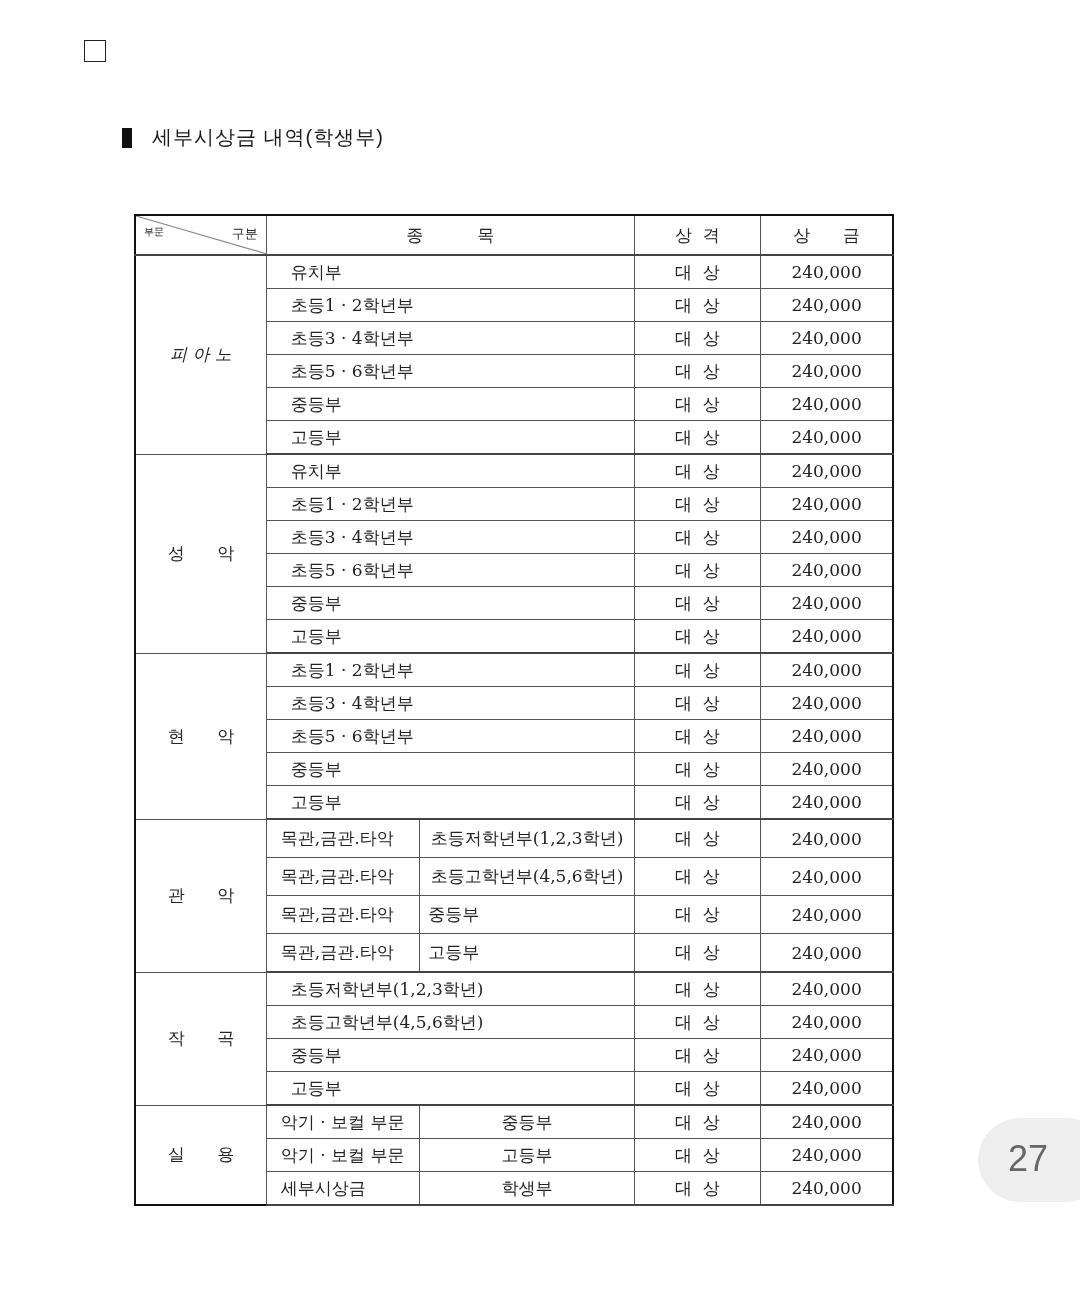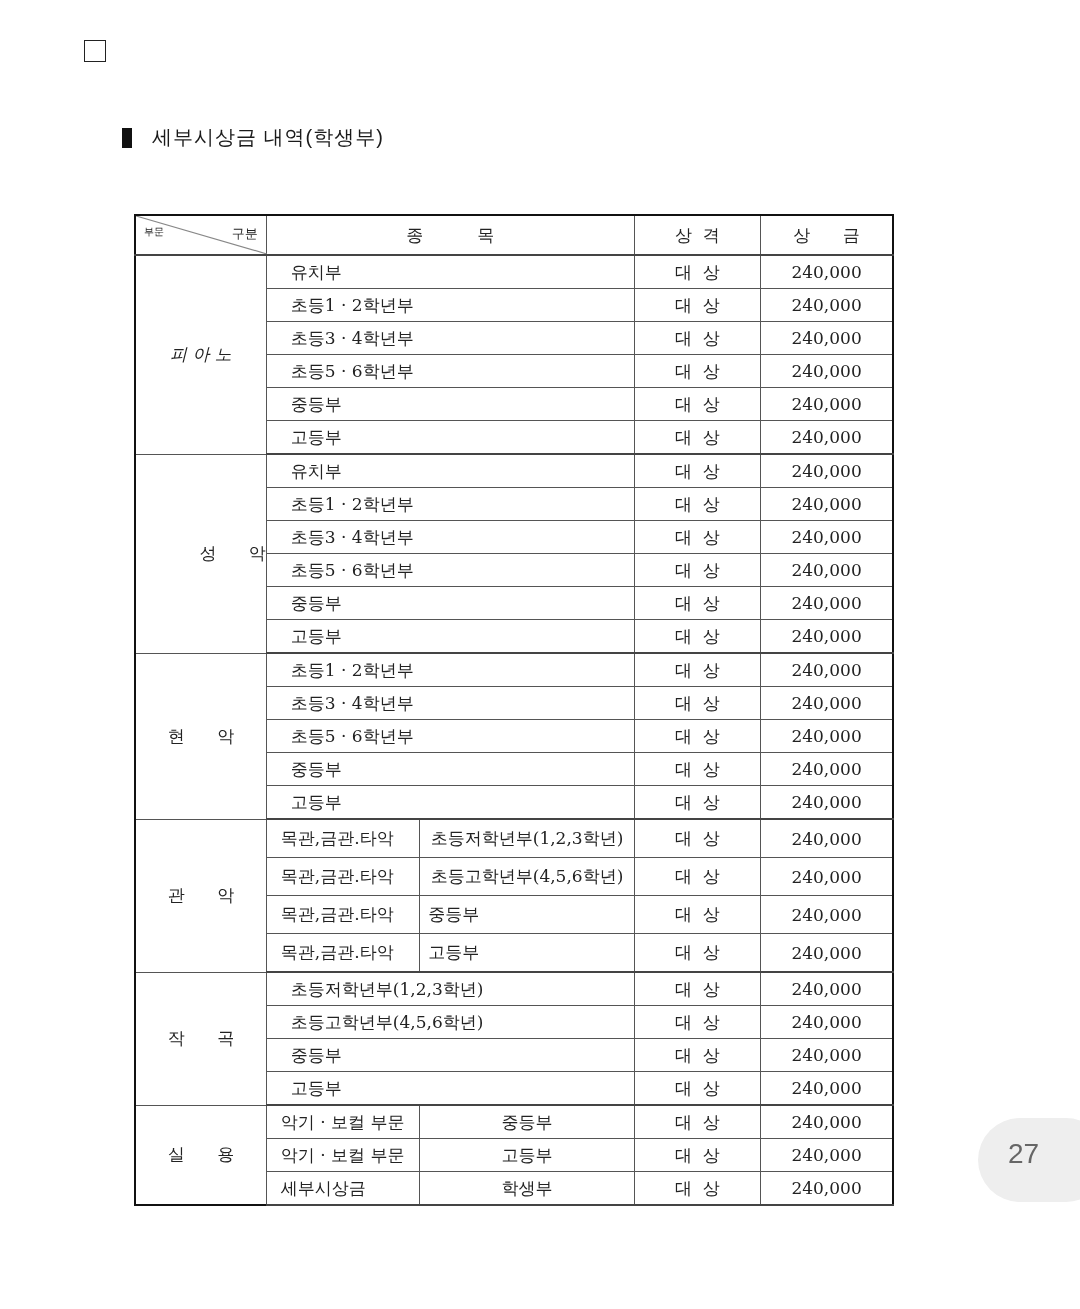--- a/index.html
+++ b/index.html
@@ -21,21 +21,21 @@
   .diag { position: relative; text-align: left; }
   .diag svg { position: absolute; left: 0; top: 0; }
   .diag .l { position: absolute; left: 8px; top: 9px; font-size: 10px; text-align: center; }
   .diag .r { position: absolute; right: 8px; top: 9px; font-size: 13px; }
   tr.group-end td { border-bottom: 2px solid #444; }
   tr.tall td { height: 37px; }
 
   .page-badge { position: absolute; left: 978px; top: 1118px; width: 130px; height: 84px;
                 background: #eeeeee; border-radius: 42px; }
   .page-badge span { position: absolute; left: 30px; top: 20px; font-family: "Liberation Sans", sans-serif;
-                     font-size: 28px; color: #666; }
+                     font-size: 36px; color: #666; }
 </style>
 </head>
 <body>
 
 <div class="title">
   <span class="box"></span>
 </div>
 
 <div class="subtitle">
   <span class="bar"></span>
@@ -90,21 +90,21 @@
         <td colspan="2" class="item">중등부</td>
         <td class="center" style="white-space: pre;">대  상</td>
         <td class="center">240,000</td>
       </tr>
       <tr class="group-end">
         <td colspan="2" class="item">고등부</td>
         <td class="center" style="white-space: pre;">대  상</td>
         <td class="center">240,000</td>
       </tr>
       <tr>
-        <td rowspan="6" class="center" style="white-space: pre; text-align: right;">성      악</td>
+        <td rowspan="6" class="center" style="white-space: pre;">성      악</td>
         <td colspan="2" class="item">유치부</td>
         <td class="center" style="white-space: pre;">대  상</td>
         <td class="center">240,000</td>
       </tr>
       <tr>
         <td colspan="2" class="item">초등1 · 2학년부</td>
         <td class="center" style="white-space: pre;">대  상</td>
         <td class="center">240,000</td>
       </tr>
       <tr>

